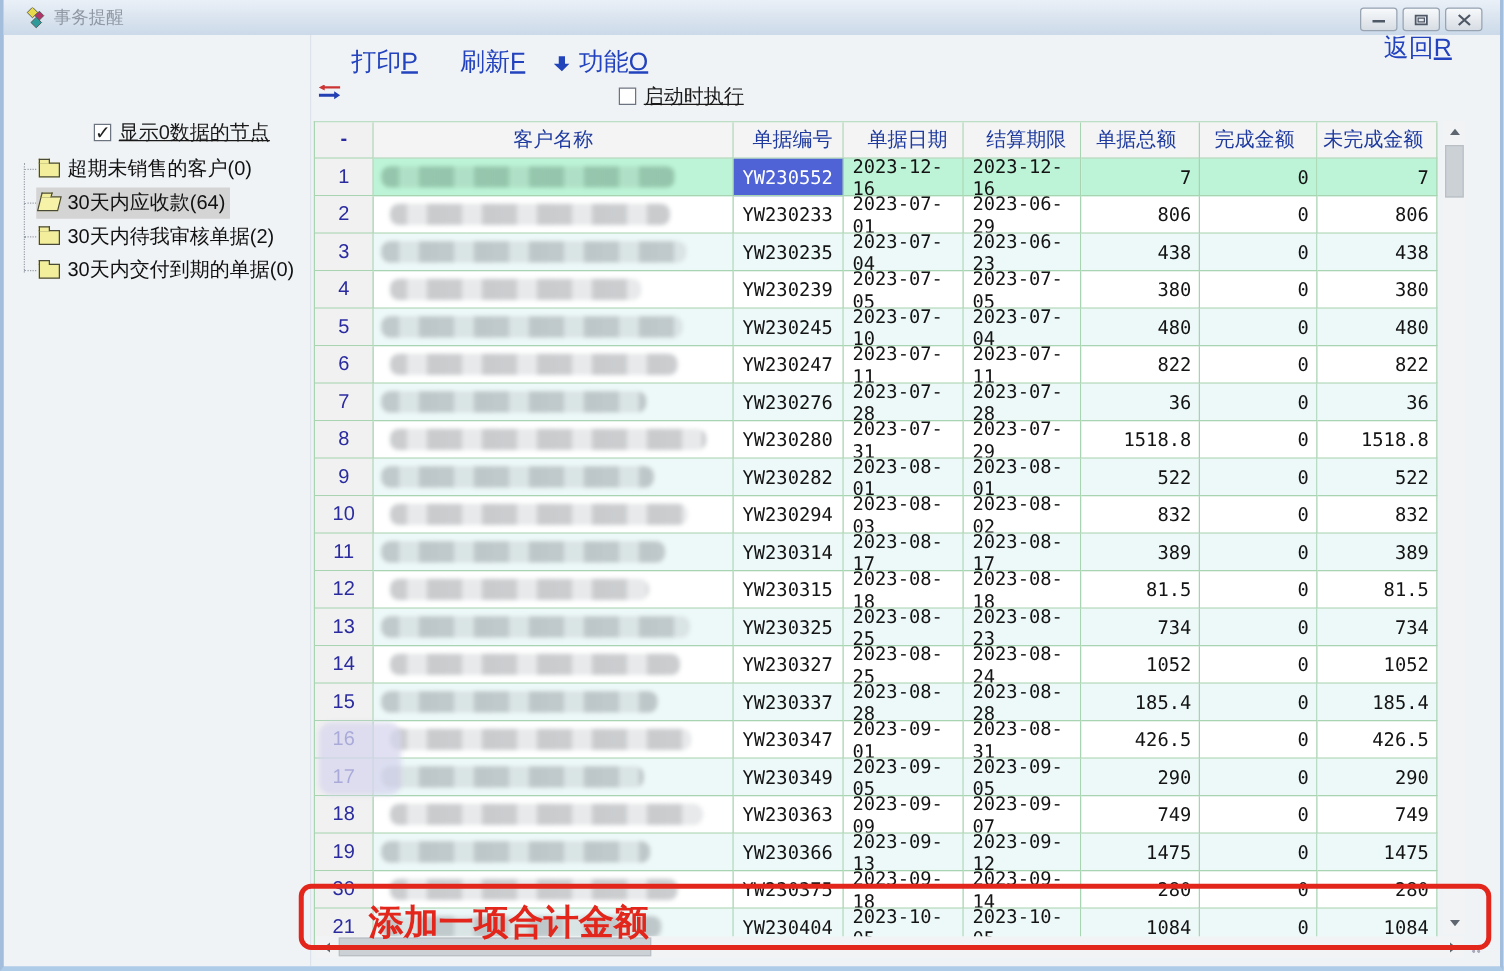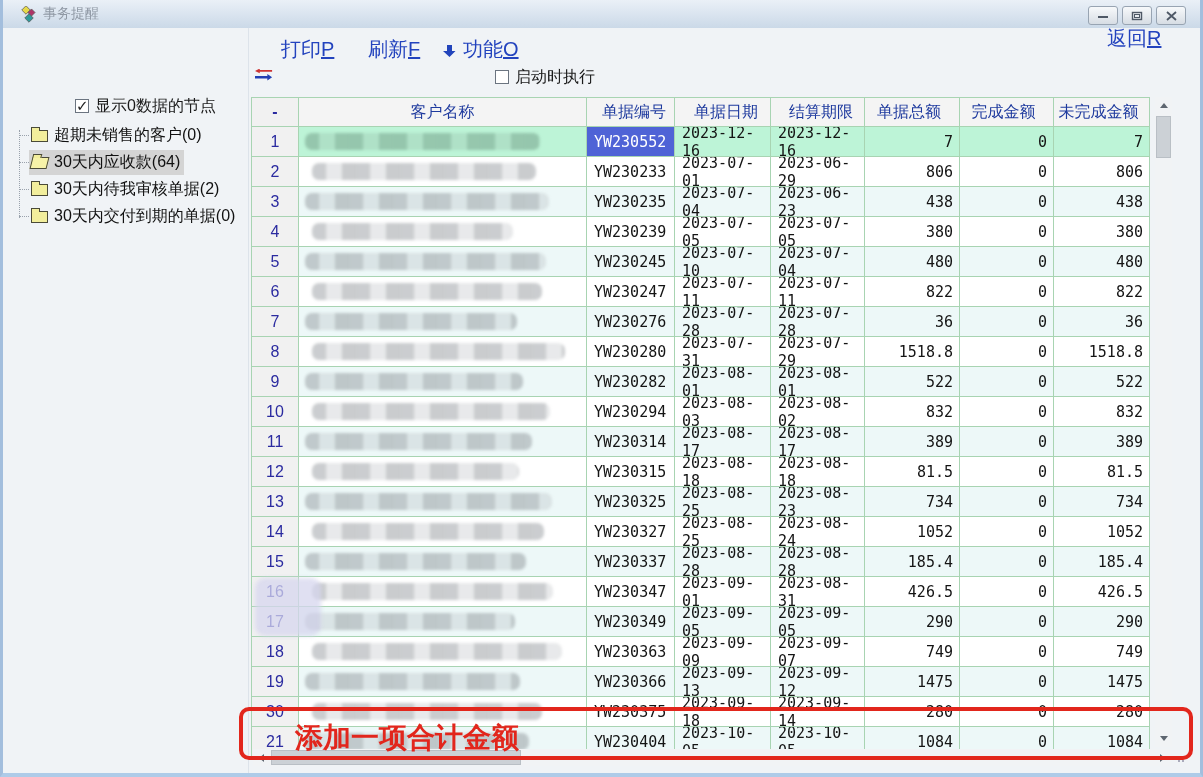--- a/index.html
+++ b/index.html
@@ -18,21 +18,21 @@
   .winbtns { position:absolute; right:14px; top:6px; display:flex; gap:4px; }
   .winbtn {
     width:30px; height:19px; border:1px solid #98a4b2; border-radius:3px;
     background:linear-gradient(#f7f9fb,#d7dde4); display:flex; align-items:center; justify-content:center;
   }
   .toolbar-link { position:absolute; color:var(--link,#2343be); font-size:20px; cursor:pointer; }
   .toolbar-link .hotkey { text-decoration:underline; }
   .checkbox { display:inline-block; width:14px; height:14px; background:#fff; border:1px solid #6b7480;
     position:relative; vertical-align:-2px; }
   .checkbox.checked::after { content:"✓"; position:absolute; left:0px; top:-3px; font-size:15px; color:#222; font-weight:bold; }
-  .opt-label { font-size:16px; color:#1a1a1a; margin-left:6px; }
+  .opt-label { font-size:16px; color:#1a1a1a; margin-left:6px;text-decoration:underline; }
 
   
   .sidebar { position:absolute; left:0; top:28px; width:245px; bottom:0; }
   .showzero { position:absolute; left:72px; top:68px; }
   .tree { position:absolute; left:8px; top:94px; width:236px; }
   .tree-item { position:relative; height:27px; display:flex; align-items:center; cursor:pointer; }
   .tree-item .stub { width:10px; border-top:1px dotted #9aa2ac; margin-left:8px; }
   .tree-rail { position:absolute; left:8px; top:8px; bottom:12px; border-left:1px dotted #9aa2ac; }
   .tree-sel { display:flex; align-items:center; padding:2px 4px 2px 2px; }
   .tree-item.selected .tree-sel { background:#d4d4d4; }

